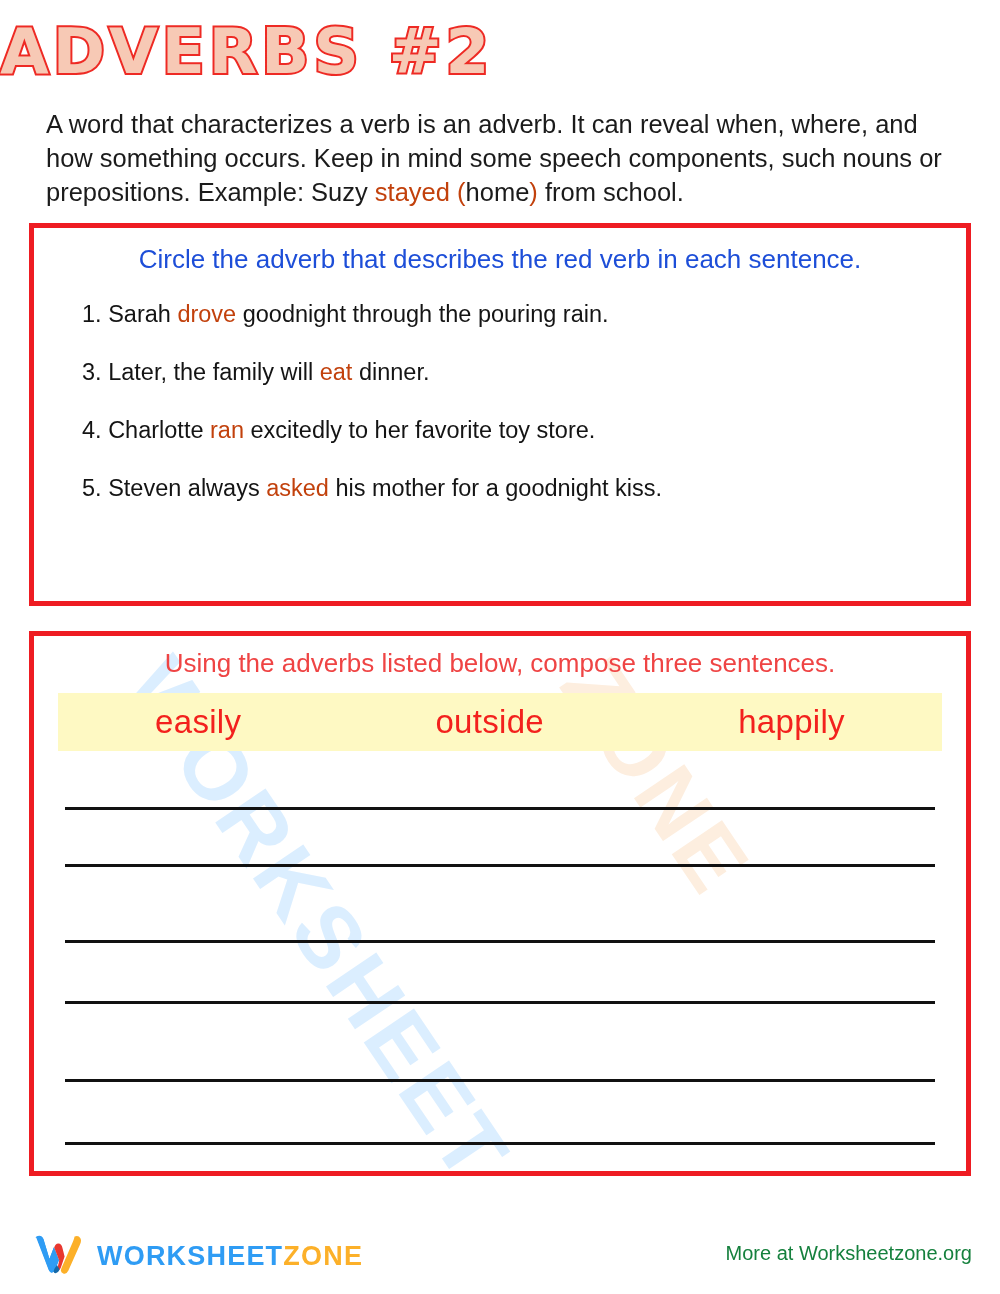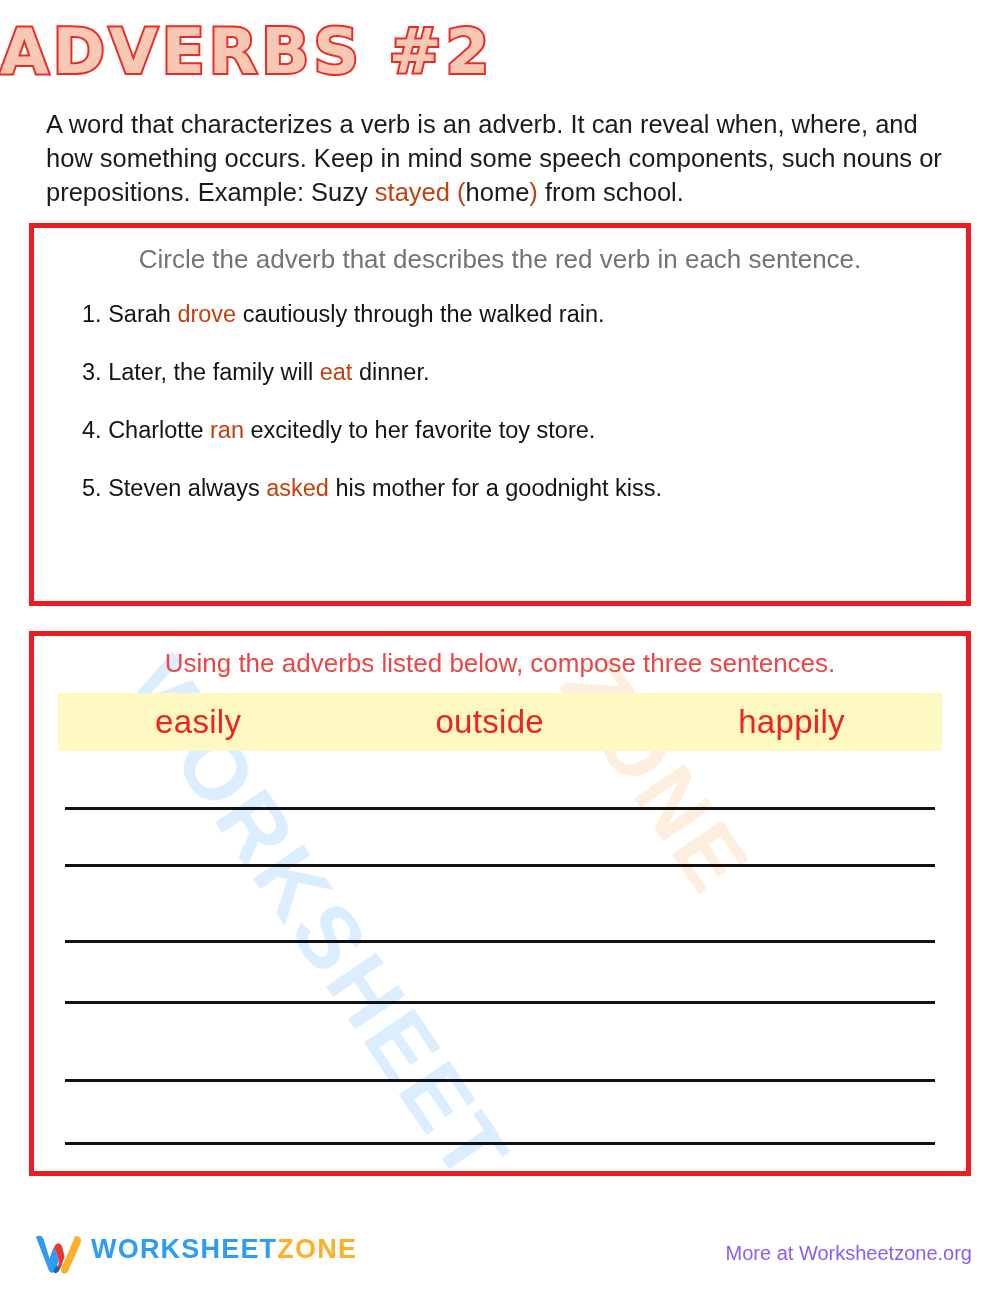--- a/index.html
+++ b/index.html
@@ -90,21 +90,21 @@
   #box-compose { left: 29px; top: 631px; width: 942px; height: 545px; }
 
   
   .sec1-instr {
     position: absolute;
     left: 29px;
     top: 244px;
     width: 942px;
     text-align: center;
     font-size: 26px;
-    color: #737373;
+    color: #1d4ed8;
     z-index: 3;
   }
   .sentences {
     position: absolute;
     left: 82px;
     top: 300px;
     width: 860px;
     z-index: 3;
   }
   .sentence {
@@ -169,42 +169,42 @@
     top: 1228px;
     width: 1000px;
     height: 60px;
     z-index: 3;
   }
   .logo {
     position: absolute;
     left: 33px;
     top: 6px;
     display: flex;
-    align-items: flex-start;
-    gap: 6px;
+    align-items: center;
+    gap: 12px;
   }
   .logo-mark {
     width: 52px;
     height: 44px;
     display: block;
   }
   .logo-text {
     font-size: 27px;
     font-weight: 700;
     letter-spacing: 1.2px;
   }
   .logo-text .lt-blue { color: #2f9cf4; }
   .logo-text .lt-orange { color: #fcb029; }
 
   .footer-note {
     position: absolute;
     right: 28px;
     top: 14px;
     font-size: 20px;
-    color: #8b5cf6;
+    color: #15803d;
   }
 </style>
 </head>
 <body>
 
 <div class="page">
 
   <div class="watermark">
     <div class="wm-text wm-a">WORKSHEET</div>
     <div class="wm-text wm-b" style="left:475px; top:210px;">ZONE</div>
@@ -214,21 +214,21 @@
     <span class="title">ADVERBS #2</span>
   </div>
 
   <p class="intro"><span>A word that characterizes a verb is an adverb. It can reveal when, where, and how something occurs. Keep in mind some speech components, such nouns or prepositions. Example: Suzy </span><span class="red">stayed</span><span class="red"> (</span><span>home</span><span class="red">)</span><span> from school.</span></p>
 
   <div class="redbox" id="box-circle"></div>
 
   <div class="sec1-instr">Circle the adverb that describes the red verb in each sentence.</div>
 
   <div class="sentences">
-    <div class="sentence"><span>1.</span><span> Sarah </span><span class="red">drove</span><span> cautiously through the walked rain.</span></div>
+    <div class="sentence"><span>1.</span><span> Sarah </span><span class="red">drove</span><span> goodnight through the pouring rain.</span></div>
     <div class="sentence"><span>3.</span><span> Later, the family will </span><span class="red">eat</span><span> dinner.</span></div>
     <div class="sentence"><span>4.</span><span> Charlotte </span><span class="red">ran</span><span> excitedly to her favorite toy store.</span></div>
     <div class="sentence"><span>5.</span><span> Steven always </span><span class="red">asked</span><span> his mother for a goodnight kiss.</span></div>
   </div>
 
   <div class="redbox" id="box-compose"></div>
 
   <div class="sec2-instr">Using the adverbs listed below, compose three sentences.</div>
 
   <div class="wordbank">

